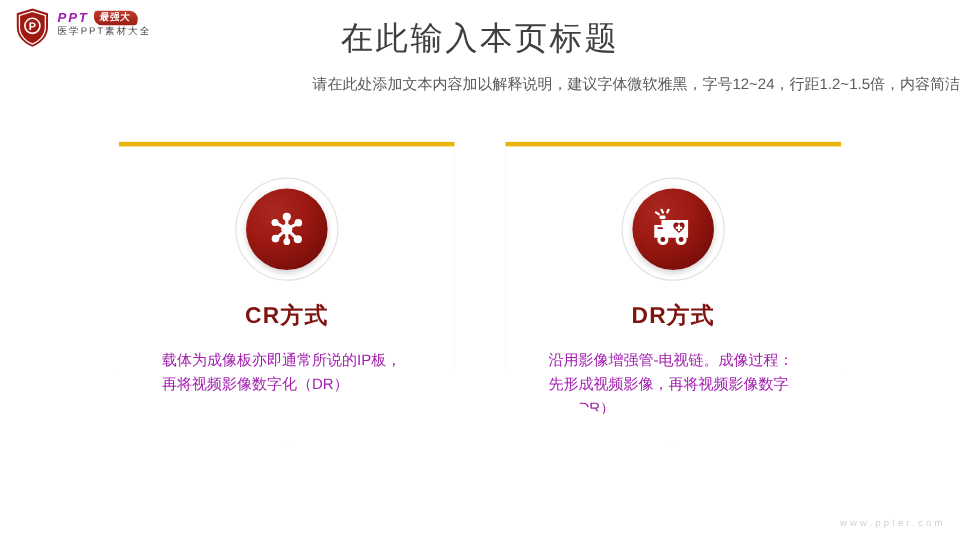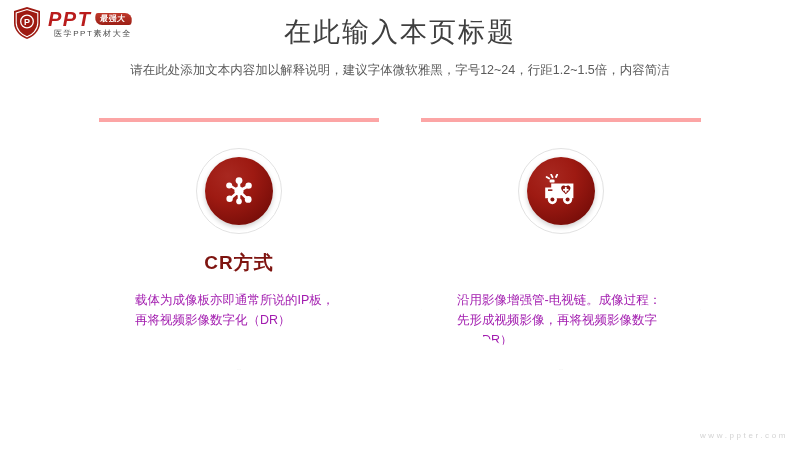--- a/index.html
+++ b/index.html
@@ -35,24 +35,24 @@
     flex-direction: column;
     gap: 1px;
     padding-top: 3px;
   }
   .logo-row1 {
     display: flex;
     align-items: center;
     gap: 4px;
   }
   .logo-ppt {
-    font-size: 20px;
+    font-size: 11px;
     font-weight: bold;
     font-style: italic;
-    color: #b91c1c;
+    color: #a21caf;
     letter-spacing: 1.5px;
     line-height: 1;
   }
   .logo-badge {
     background: linear-gradient(180deg, #c0392b 0%, #9c1f16 100%);
     color: #ffffff;
     font-size: 8px;
     font-weight: bold;
     padding: 2px 6px 2px 5px;
     border-radius: 2px 8px 2px 8px;
@@ -79,42 +79,42 @@
     font-size: 27px;
     font-weight: normal;
     color: #3f3f3f;
     letter-spacing: 2px;
   }
   .subtitle {
     position: absolute;
     top: 60px;
     left: 0;
     width: 800px;
-    text-align: center;
+    text-align: right;
     font-size: 12.5px;
     color: #5a5a5a;
     line-height: 21px;
   }
   .subtitle div { white-space: nowrap; }
 
   
   .cards {
     position: absolute;
     top: 118px;
     left: 0;
     width: 800px;
     height: 270px;
   }
   .card {
     position: absolute;
     top: 0;
     width: 280px;
     height: 252px;
     background: #ffffff;
-    border-top: 4px solid #fca5a5;
+    border-top: 4px solid #eab308;
     box-shadow: 0 2px 9px rgba(0,0,0,0.16);
     -webkit-clip-path: polygon(0 0, 100% 0, 100% 76%, 50% 100%, 0 76%);
     clip-path: polygon(0 0, 100% 0, 100% 76%, 50% 100%, 0 76%);
     box-sizing: border-box;
   }
   .card.left  { left: 99px; }
   .card.right { left: 421px; }
 
   .icon-ring {
     position: absolute;
@@ -247,18 +247,19 @@
           <circle cx="25.6" cy="25.6" r="2.0" fill="#8b130d"></circle>
           <path d="M23.6 12.2 C22.2 10.9 20.0 11.3 19.3 13.0 C18.7 14.5 19.6 16.2 21.0 17.5
                    L23.8 20.2 L26.6 17.5 C28.0 16.2 28.9 14.5 28.3 13.0
                    C27.6 11.3 25.4 10.9 24.0 12.2 Z" fill="#8b130d"></path>
           <rect x="22.9" y="13.1" width="1.8" height="5.4" fill="#ffffff"></rect>
           <rect x="21.1" y="14.9" width="5.4" height="1.8" fill="#ffffff"></rect>
           <rect x="6.0" y="15.4" width="4.4" height="1.5" fill="#8b130d"></rect>
         </svg>
       </div>
     </div>
+    <div class="card-title">DR方式</div>
     <div class="card-body">沿用影像增强管-电视链。成像过程：先形成视频影像，再将视频影像数字化（DR）</div>
   </div>
 
 </div>
 
 <div class="watermark">www.ppter.com</div>
 
 </body></html>

